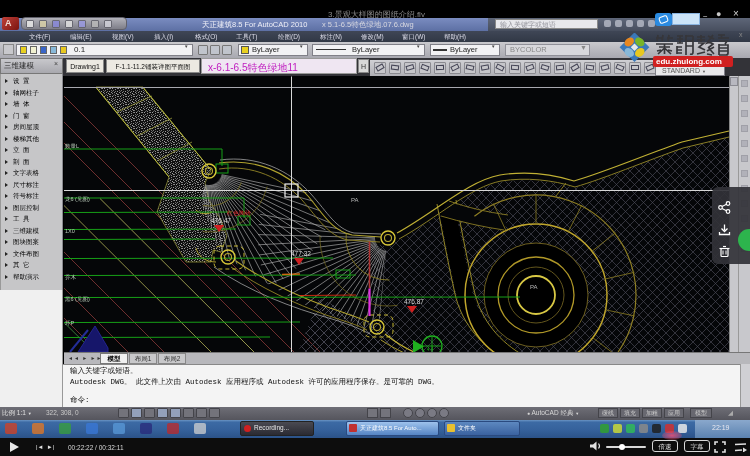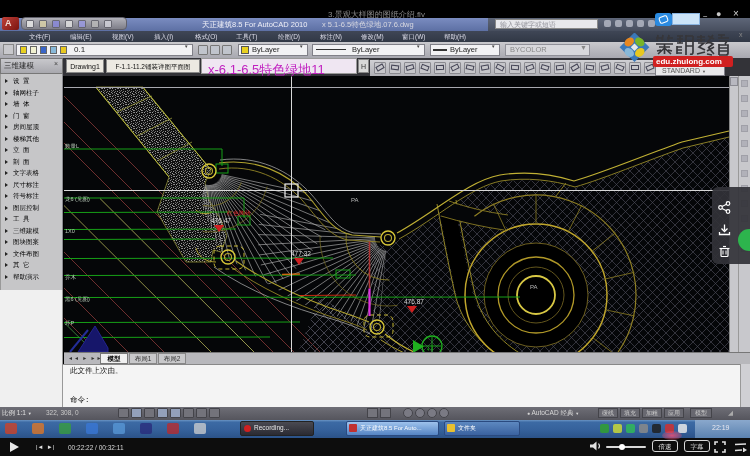--- a/index.html
+++ b/index.html
@@ -72,21 +72,21 @@
     <div class="abs" style="left:433px;top:49px;width:14px;height:2px;background:#333"></div>
     <div class="abs txt" style="left:450px;top:45px;font-size:7.5px;color:#222">ByLayer</div>
     <div class="abs txt" style="left:491px;top:44px;font-size:4.5px;color:#444;top-adjust">▼</div>
     <div class="abs" style="left:505px;top:44px;width:85px;height:12px;background:#d8d8dc;border:1px solid #909098"></div>
     <div class="abs txt" style="left:510px;top:45px;font-size:7.5px;color:#888">BYCOLOR</div>
     <div class="abs txt" style="left:580px;top:44px;font-size:7px;color:#888">▼</div>
     <div class="abs" style="left:0;top:58px;width:750px;height:18px;background:#333338"></div>
     <div class="abs" style="left:66px;top:59px;width:38px;height:14px;background:#ece9e2;border:1px solid #888;font-size:7px;color:#111;text-align:center;line-height:14px">Drawing1</div>
     <div class="abs" style="left:106px;top:59px;width:94px;height:14px;background:#ece9e2;border:1px solid #888;font-size:6.5px;color:#111;text-align:center;line-height:14px">F-1.1-11.2铺装详图平面图</div>
     <div class="abs" style="left:201px;top:58px;width:156px;height:16px;background:#efe6f2;border:1px solid #999"></div>
-    <div class="abs txt" style="left:208px;top:61px;font-size:13px;color:#c020c0">x-6.1-6.5特色绿地11</div>
+    <div class="abs txt" style="left:208px;top:61px;font-size:10px;color:#c020c0">x-6.1-6.5特色绿地11</div>
     <div class="abs" style="left:358px;top:59px;width:11px;height:14px;background:#d8d8d8;border:1px solid #888;font-size:7px;text-align:center;line-height:13px;color:#333">H</div>
     <div class="abs" style="left:370px;top:60px;width:290px;height:16px;background:linear-gradient(180deg,#d0d0d4,#b0b0b6)"></div>
     <div class="abs" style="left:374px;top:62px;width:12px;height:12px;background:#c6c6ca;border:1px solid #8a8a90;border-radius:1px"></div>
     <div class="abs" style="left:376px;top:65px;width:8px;height:5px;border:1px solid #445;transform:rotate(-30deg)"></div>
     <div class="abs" style="left:389px;top:62px;width:12px;height:12px;background:#c6c6ca;border:1px solid #8a8a90;border-radius:1px"></div>
     <div class="abs" style="left:391px;top:65px;width:8px;height:5px;border:1px solid #445;transform:rotate(7deg)"></div>
     <div class="abs" style="left:404px;top:62px;width:12px;height:12px;background:#c6c6ca;border:1px solid #8a8a90;border-radius:1px"></div>
     <div class="abs" style="left:406px;top:65px;width:8px;height:5px;border:1px solid #445;transform:rotate(-16deg)"></div>
     <div class="abs" style="left:419px;top:62px;width:12px;height:12px;background:#c6c6ca;border:1px solid #8a8a90;border-radius:1px"></div>
     <div class="abs" style="left:421px;top:65px;width:8px;height:5px;border:1px solid #445;transform:rotate(21deg)"></div>
@@ -412,21 +412,22 @@
     </svg>
     <div class="abs" style="left:653px;top:56px;width:80px;height:11px;background:#d02020;border-radius:2px"></div>
     <div class="abs txt" style="left:656px;top:57px;font-size:8px;font-weight:bold;color:#fff">edu.zhulong.com</div>
     <div class="abs txt" style="left:739px;top:31px;font-size:7px;color:#888">x</div>
     <div class="abs" style="left:64px;top:352px;width:686px;height:12px;background:#b8b8bc;border-top:1px solid #777"></div>
     <div class="abs txt" style="left:68px;top:354px;font-size:7px;color:#333;letter-spacing:1px"><span style="font-size:5px">◄◄ ► ►►</span></div>
     <div class="abs" style="left:100px;top:353px;width:28px;height:11px;background:#f0f0f0;border:1px solid #777;font-size:6.5px;text-align:center;line-height:10px;color:#000;font-weight:bold">模型</div>
     <div class="abs" style="left:129px;top:353px;width:28px;height:11px;background:#c8c8ca;border:1px solid #888;font-size:6.5px;text-align:center;line-height:10px;color:#333">布局1</div>
     <div class="abs" style="left:158px;top:353px;width:28px;height:11px;background:#c8c8ca;border:1px solid #888;font-size:6.5px;text-align:center;line-height:10px;color:#333">布局2</div>
     <div class="abs" style="left:63px;top:364px;width:687px;height:43px;background:#f4f4f4;border-top:1px solid #888"></div>
-    <div class="abs txt" style="left:70px;top:366px;font-family:'Liberation Mono',monospace;font-size:7.5px;color:#111">此文件上次由。</div>
+    <div class="abs txt" style="left:70px;top:366px;font-family:'Liberation Mono',monospace;font-size:7.5px;color:#111">输入关键字或短语。</div>
+    <div class="abs txt" style="left:70px;top:377px;font-family:'Liberation Mono',monospace;font-size:7.5px;color:#111">Autodesk DWG。  此文件上次由 Autodesk 应用程序或 Autodesk 许可的应用程序保存。是可靠的 DWG。</div>
     <div class="abs txt" style="left:70px;top:395px;font-family:'Liberation Mono',monospace;font-size:7.5px;color:#111">命令:</div>
     <div class="abs" style="left:740px;top:364px;width:10px;height:43px;background:#d0d0d4;border-left:1px solid #999"></div>
     <div class="abs" style="left:0;top:407px;width:750px;height:13px;background:linear-gradient(180deg,#6e6e76,#55555d)"></div>
     <div class="abs txt" style="left:2px;top:409px;font-size:6.5px;color:#e0e0e0">比例 1:1 <span style="font-size:4px">▼</span></div>
     <div class="abs txt" style="left:46px;top:409px;font-size:6.5px;color:#c8c8c8">322, 308, 0</div>
     <div class="abs" style="left:118px;top:408px;width:11px;height:10px;background:#73737b;border:1px solid #44444a;border-radius:1px"></div>
     <div class="abs" style="left:131px;top:408px;width:11px;height:10px;background:#93a0ba;border:1px solid #44444a;border-radius:1px"></div>
     <div class="abs" style="left:144px;top:408px;width:11px;height:10px;background:#73737b;border:1px solid #44444a;border-radius:1px"></div>
     <div class="abs" style="left:157px;top:408px;width:11px;height:10px;background:#93a0ba;border:1px solid #44444a;border-radius:1px"></div>
     <div class="abs" style="left:170px;top:408px;width:11px;height:10px;background:#93a0ba;border:1px solid #44444a;border-radius:1px"></div>

